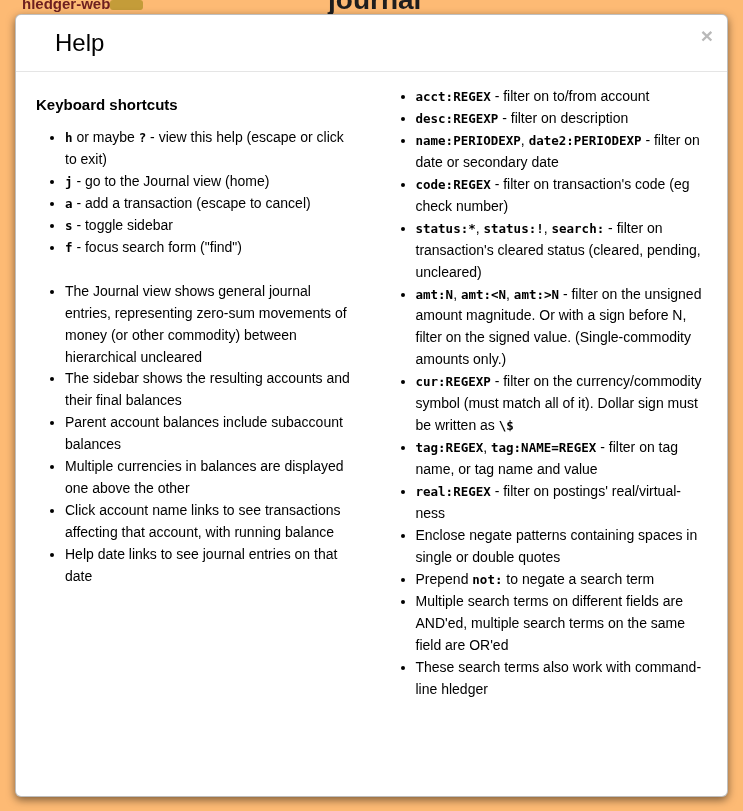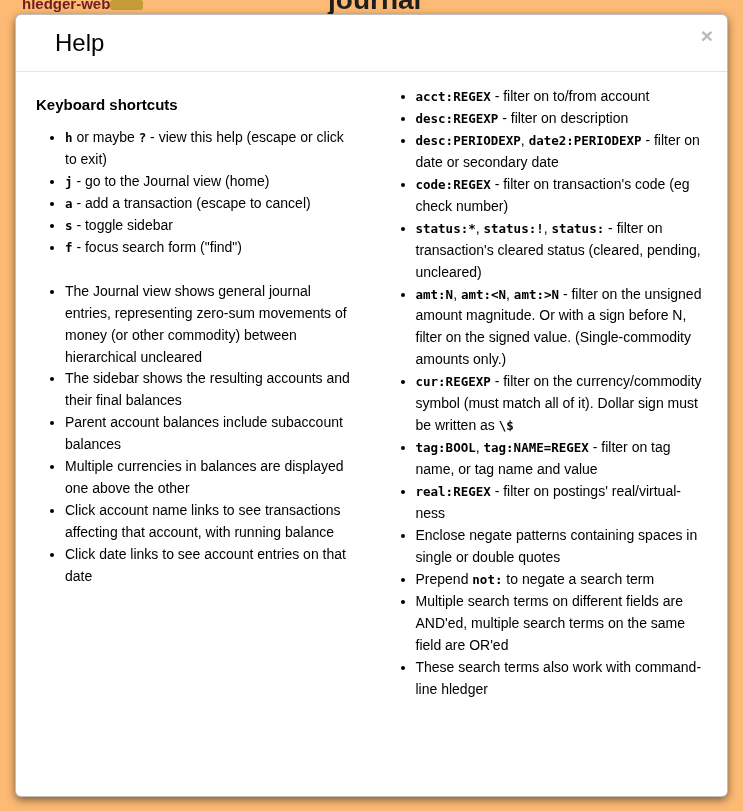--- a/index.html
+++ b/index.html
@@ -136,33 +136,33 @@
             <li><code>a</code> - add a transaction (escape to cancel)</li>
             <li><code>s</code> - toggle sidebar</li>
             <li><code>f</code> - focus search form ("find")</li>
           </ul>
           <ul>
             <li>The Journal view shows general journal entries, representing zero-sum movements of money (or other commodity) between hierarchical uncleared</li>
             <li>The sidebar shows the resulting accounts and their final balances</li>
             <li>Parent account balances include subaccount balances</li>
             <li>Multiple currencies in balances are displayed one above the other</li>
             <li>Click account name links to see transactions affecting that account, with running balance</li>
-            <li>Click date links to see account entries on that date</li>
+            <li>Help date links to see journal entries on that date</li>
           </ul>
         </div>
       <div class="col">
           <ul>
             <li><code>acct:REGEX</code> - filter on to/from account</li>
             <li><code>desc:REGEXP</code> - filter on description</li>
-            <li><code>desc:PERIODEXP</code>, <code>date2:PERIODEXP</code> - filter on date or secondary date</li>
+            <li><code>name:PERIODEXP</code>, <code>date2:PERIODEXP</code> - filter on date or secondary date</li>
             <li><code>code:REGEX</code> - filter on transaction's code (eg check number)</li>
-            <li><code>status:*</code>, <code>status:!</code>, <code>status:</code> - filter on transaction's cleared status (cleared, pending, uncleared)</li>
+            <li><code>status:*</code>, <code>status:!</code>, <code>search:</code> - filter on transaction's cleared status (cleared, pending, uncleared)</li>
             <li><code>amt:N</code>, <code>amt:&lt;N</code>, <code>amt:&gt;N</code> - filter on the unsigned amount magnitude. Or with a sign before N, filter on the signed value. (Single-commodity amounts only.)</li>
             <li><code>cur:REGEXP</code> - filter on the currency/commodity symbol (must match all of it). Dollar sign must be written as <code>\$</code></li>
-            <li><code>tag:BOOL</code>, <code>tag:NAME=REGEX</code> - filter on tag name, or tag name and value</li>
+            <li><code>tag:REGEX</code>, <code>tag:NAME=REGEX</code> - filter on tag name, or tag name and value</li>
             <li><code>real:REGEX</code> - filter on postings' real/virtual-ness</li>
             <li>Enclose negate patterns containing spaces in single or double quotes</li>
             <li>Prepend <code>not:</code> to negate a search term</li>
             <li>Multiple search terms on different fields are AND'ed, multiple search terms on the same field are OR'ed</li>
             <li>These search terms also work with command-line hledger</li>
           </ul>
         </div>
     </div>
   </div>
 

